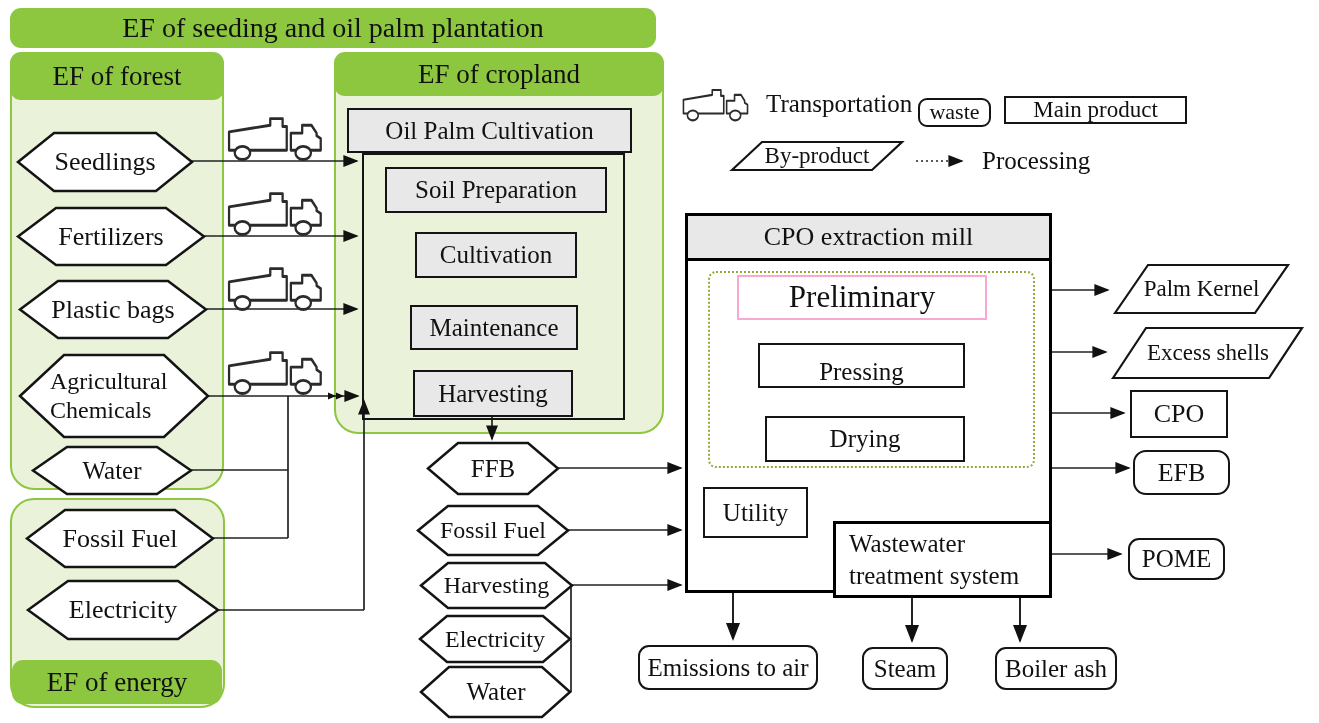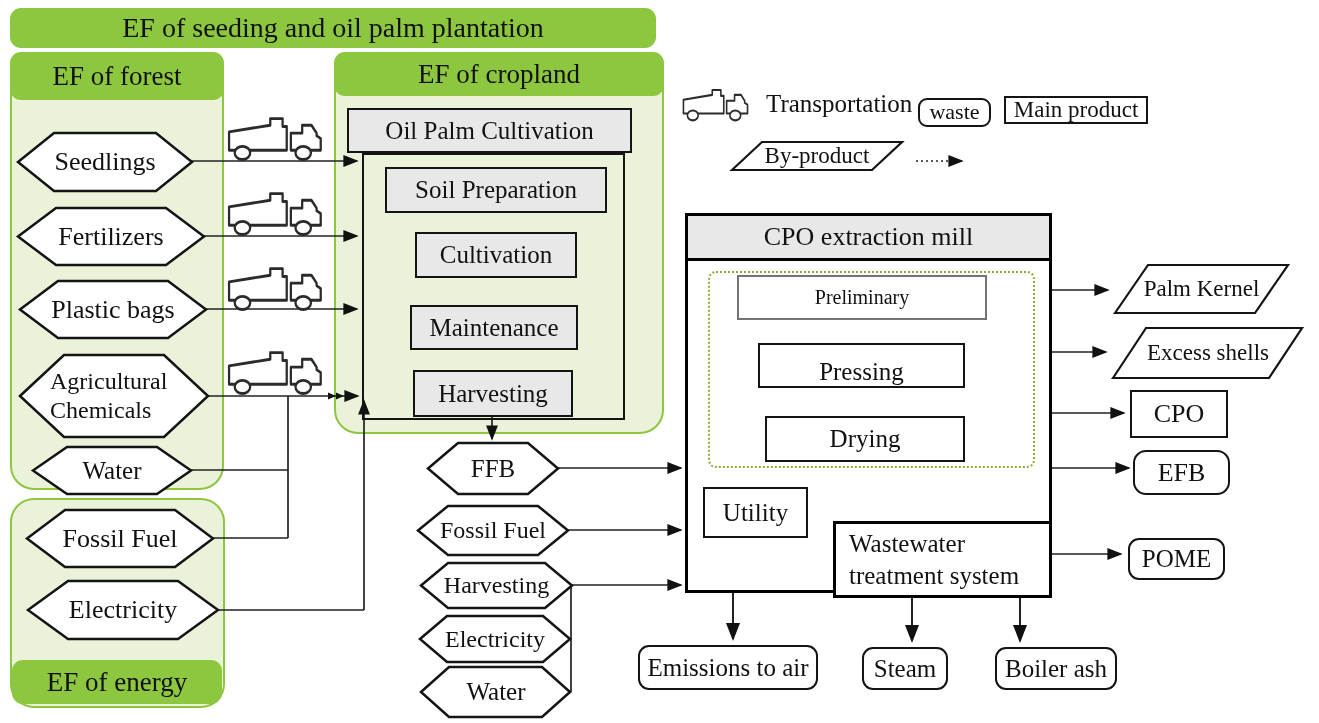--- a/index.html
+++ b/index.html
@@ -136,21 +136,21 @@
   <div class="abs gray-box lbl z3" style="left:413px;top:370px;width:160px;height:47px;font-size:25px;">
       <span>Harvesting</span>
     </div>
 
   <div class="abs z3" style="left:685px;top:213px;width:367px;height:380px;border:3px solid #000;background:#fff;">
     <div class="lbl" style="position:absolute;left:0;right:0;top:0;height:42px;background:#e8e8e8;border-bottom:3px solid #000;font-size:26px;">
         <span>CPO extraction mill</span>
       </div>
   </div>
   <div class="abs z3" style="left:708px;top:271px;width:327px;height:197px;border:2px dotted #93a93c;border-radius:8px;"></div>
-  <div class="abs lbl z3" style="left:737px;top:275px;width:250px;height:45px;background:#fff;border:2px solid #737373;font-size:20px;">
+  <div class="abs lbl z3" style="left:737px;top:275px;width:250px;height:45px;background:#fff;border:2px solid #f9a8d4;font-size:31px;">
       <span>Preliminary</span>
     </div>
   <div class="abs white-box lbl z3" style="left:758px;top:343px;width:207px;height:45px;font-size:25px;align-items:flex-end;">
       <span>Pressing</span>
     </div>
   <div class="abs white-box lbl z3" style="left:765px;top:416px;width:200px;height:46px;font-size:25px;">
       <span>Drying</span>
     </div>
   <div class="abs white-box lbl z3" style="left:703px;top:487px;width:105px;height:51px;font-size:25px;">
       <span>Utility</span>
@@ -221,20 +221,21 @@
       <span>Electricity</span>
     </div>
   <div class="abs lbl z3" style="left:421px;top:667px;width:150px;height:50px;font-size:25px;">
       <span>Water</span>
     </div>
 
   <div class="abs z3" style="left:758px;top:90px;width:170px;height:30px;font-size:25px;margin-left:8px;"><span>Transportation</span></div>
   <div class="abs thin-box lbl z3" style="left:918px;top:98px;width:73px;height:29px;border-radius:9px;font-size:22px;">
       <span>waste</span>
     </div>
-  <div class="abs thin-box lbl z3" style="left:1004px;top:96px;width:144px;height:28px;font-size:23px;">
+  <div class="abs thin-box lbl z3" style="left:1004px;top:96px;width:183px;height:28px;font-size:23px;">
       <span>Main product</span>
     </div>
   <div class="abs lbl z3" style="left:742px;top:142px;width:150px;height:28px;font-size:23px;">
       <span>By-product</span>
     </div>
+  <div class="abs z3" style="left:982px;top:147px;width:140px;height:30px;font-size:25px;"><span>Processing</span></div>
 
 </div>
 
 </body></html>

